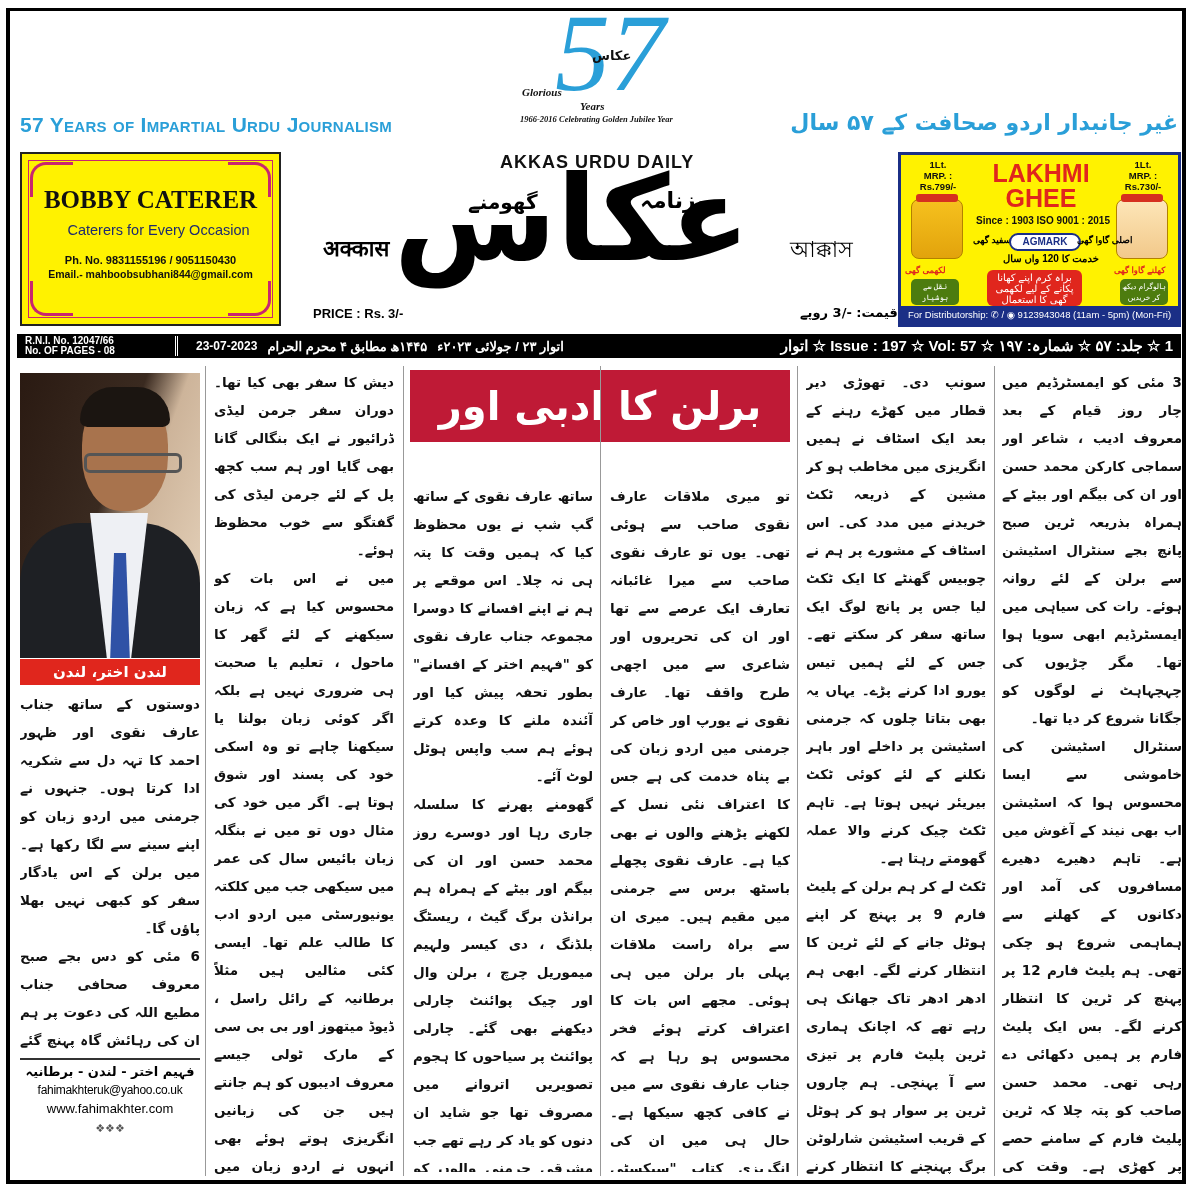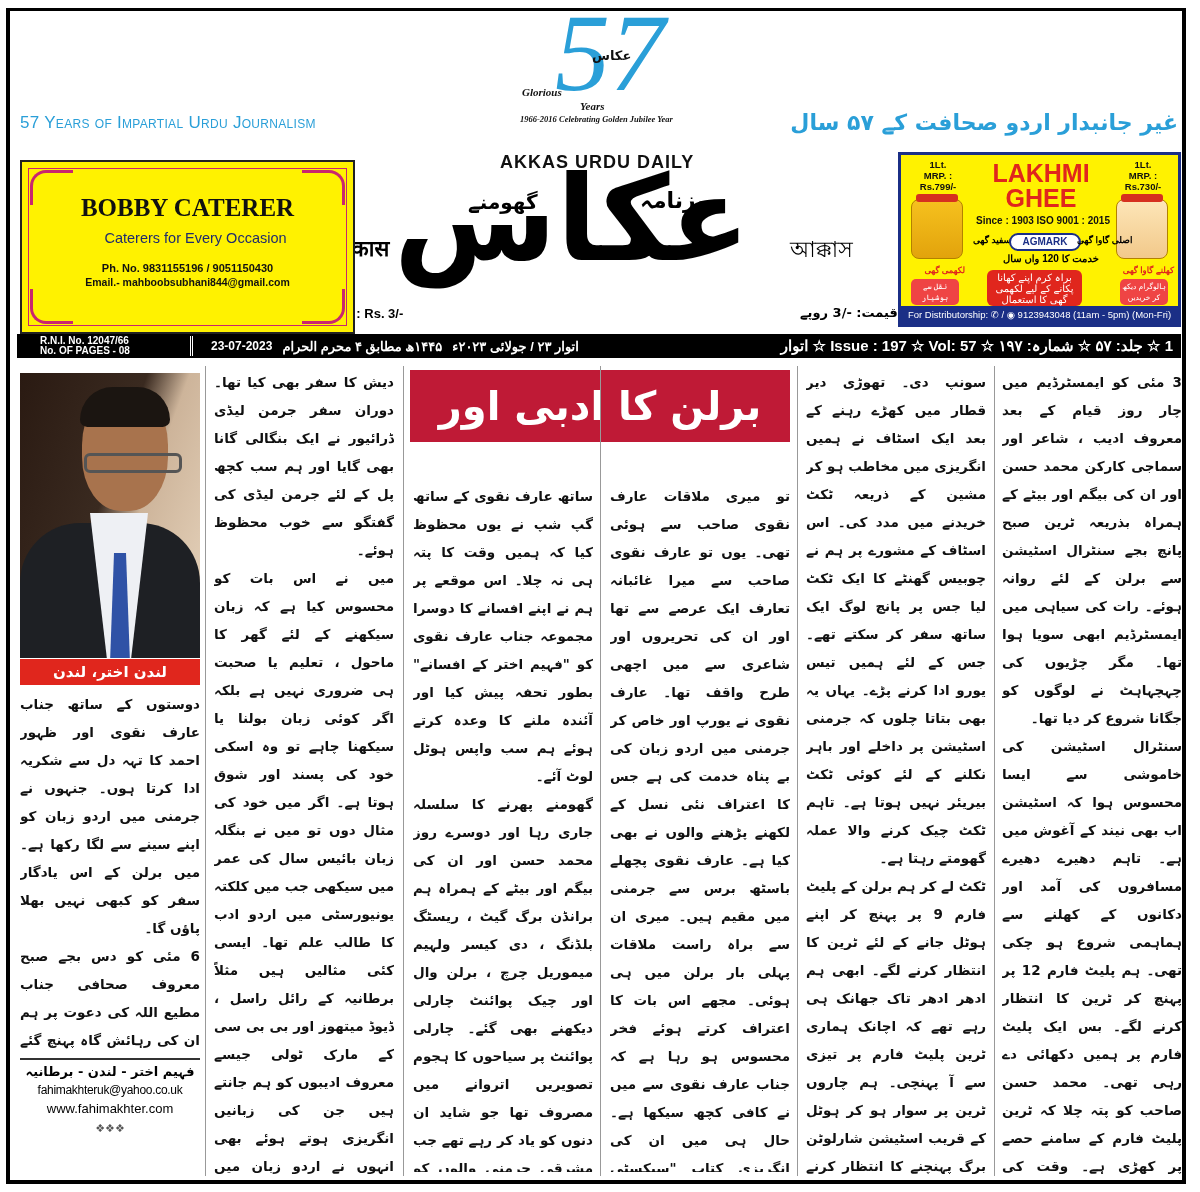--- a/index.html
+++ b/index.html
@@ -1,36 +1,36 @@
 <!DOCTYPE html>
 <html><head>
 <meta charset="utf-8">
 <style>
   html,body{margin:0;padding:0;background:#fff;}
   body{width:1200px;height:1192px;overflow:hidden;position:relative;font-family:"DejaVu Sans",sans-serif;}
   .frame{position:absolute;left:6px;top:8px;width:1180px;height:1176px;border-left:4px solid #000;border-top:3px solid #000;border-right:4px solid #000;border-bottom:4px solid #000;box-sizing:border-box;}
   
-  .tagline-en{position:absolute;left:20px;top:113px;font-family:"Liberation Sans",sans-serif;font-weight:normal;font-size:17px;color:#2a9fd8;letter-spacing:0.3px;font-variant:small-caps;}
+  .tagline-en{position:absolute;left:20px;top:113px;font-family:"Liberation Sans",sans-serif;font-weight:bold;font-size:21px;color:#2a9fd8;letter-spacing:0.3px;font-variant:small-caps;}
   .tagline-ur{position:absolute;right:22px;top:110px;font-family:"DejaVu Sans",sans-serif;font-weight:bold;font-size:22px;color:#2a9fd8;direction:rtl;}
   .logo57{position:absolute;left:520px;top:18px;width:170px;height:110px;}
   .logo57 .num{position:absolute;left:35px;top:-20px;font-family:"Liberation Serif",serif;font-style:italic;font-size:110px;color:#2a9fd8;line-height:1;}
   .logo57 .glor{position:absolute;left:2px;top:68px;font-family:"Liberation Serif",serif;font-style:italic;font-weight:bold;font-size:11px;color:#111;}
   .logo57 .yrs{position:absolute;left:60px;top:82px;font-family:"Liberation Serif",serif;font-style:italic;font-weight:bold;font-size:11px;color:#111;}
   .logo57 .sub{position:absolute;left:0;top:96px;font-family:"Liberation Serif",serif;font-style:italic;font-weight:bold;font-size:8.5px;color:#111;white-space:nowrap;}
   .logo57 .mini{position:absolute;left:72px;top:30px;font-size:13px;color:#111;direction:rtl;font-weight:bold;}
   .daily-en{position:absolute;left:500px;top:152px;font-family:"Liberation Sans",sans-serif;font-weight:bold;font-size:18px;letter-spacing:1px;color:#111;}
   .akkas-big{position:absolute;left:430px;top:160px;width:320px;text-align:center;font-family:"DejaVu Sans",sans-serif;font-weight:bold;font-size:118px;line-height:1;color:#000;direction:rtl;}
   .roznama{position:absolute;left:640px;top:188px;font-size:22px;font-weight:bold;direction:rtl;}
   .kolkata{position:absolute;left:468px;top:190px;font-size:20px;font-weight:bold;direction:rtl;}
   .hindi{position:absolute;left:323px;top:232px;font-size:22px;font-weight:bold;}
   .bengali{position:absolute;left:790px;top:232px;font-size:22px;}
   .price-en{position:absolute;left:313px;top:306px;font-family:"Liberation Sans",sans-serif;font-weight:bold;font-size:13px;}
   .price-ur{position:absolute;left:800px;top:305px;font-size:13px;font-weight:bold;direction:rtl;}
   
-  .ad-bobby{position:absolute;left:20px;top:160px;width:335px;height:174px;background:#fff200;border:2px solid #222;box-sizing:border-box;text-align:center;}
+  .ad-bobby{position:absolute;left:20px;top:152px;width:261px;height:174px;background:#fff200;border:2px solid #222;box-sizing:border-box;text-align:center;}
   .ad-bobby::before{content:"";position:absolute;left:6px;top:6px;right:6px;bottom:6px;border:1px solid #c9266f;}
   .ad-bobby .t1{margin-top:32px;font-family:"Liberation Serif",serif;font-weight:bold;font-size:25px;color:#111;}
   .ad-bobby .t2{margin-top:8px;font-family:"Liberation Sans",sans-serif;font-size:14.5px;color:#1f2b6e;padding-left:16px;}
   .ad-bobby .t3{margin-top:16px;font-family:"Liberation Sans",sans-serif;font-weight:bold;font-size:11px;color:#111;}
   .ad-bobby .t4{margin-top:2px;font-family:"Liberation Sans",sans-serif;font-weight:bold;font-size:10.5px;color:#111;}
   .orn{position:absolute;width:40px;height:32px;border-color:#c9266f;border-style:solid;border-width:0;}
   .orn.tl{left:8px;top:8px;border-left-width:3px;border-top-width:3px;border-radius:16px 0 0 0;}
   .orn.tr{right:8px;top:8px;border-right-width:3px;border-top-width:3px;border-radius:0 16px 0 0;}
   .orn.bl{left:8px;bottom:8px;border-left-width:3px;border-bottom-width:3px;border-radius:0 0 0 16px;}
   .orn.br{right:8px;bottom:8px;border-right-width:3px;border-bottom-width:3px;border-radius:0 0 16px 0;}
@@ -40,28 +40,28 @@
   .ad-ghee .brand{position:absolute;left:70px;top:6px;width:140px;text-align:center;font-weight:bold;font-size:25px;line-height:25px;color:#e0261d;}
   .ad-ghee .since{position:absolute;left:68px;top:60px;width:148px;text-align:center;font-weight:bold;font-size:10px;color:#111;}
   .ad-ghee .agmark{position:absolute;left:108px;top:78px;width:68px;height:14px;border:2px solid #1b2f86;border-radius:10px;background:#fff;text-align:center;font-weight:bold;font-size:10px;color:#1b2f86;line-height:14px;}
   .ad-ghee .ur1{position:absolute;left:176px;top:80px;font-size:9px;direction:rtl;font-weight:bold;}
   .ad-ghee .ur2{position:absolute;left:72px;top:80px;font-size:9px;direction:rtl;font-weight:bold;}
   .ad-ghee .ur3{position:absolute;left:102px;top:98px;font-size:10px;direction:rtl;font-weight:bold;}
   .ad-ghee .redbox{position:absolute;left:86px;top:115px;width:95px;height:36px;background:#e0261d;border-radius:6px;color:#fff;font-size:10px;text-align:center;direction:rtl;line-height:11px;padding-top:2px;box-sizing:border-box;}
   .ad-ghee .jar{position:absolute;top:50px;width:50px;height:58px;border-radius:8px;background:linear-gradient(#f6c11e,#e2a30c);border:1px solid #b38100;}
   .ad-ghee .jar::before{content:"";position:absolute;left:4px;top:-6px;width:42px;height:8px;background:#d6301f;border-radius:3px;}
   .ad-ghee .jar.l{left:10px}.ad-ghee .jar.r{right:10px;background:linear-gradient(#fde6b8,#f2c98a);}
-  .ad-ghee .lbl{position:absolute;top:110px;width:60px;text-align:right;font-size:8.5px;color:#e0261d;font-weight:bold;direction:rtl;}
+  .ad-ghee .lbl{position:absolute;top:110px;width:60px;text-align:left;font-size:8.5px;color:#e0261d;font-weight:bold;direction:rtl;}
   .ad-ghee .lbl.l{left:4px}.ad-ghee .lbl.r{right:4px}
-  .ad-ghee .bluebox{position:absolute;top:124px;width:48px;height:26px;background:#ef4444;border-radius:5px;color:#fff;font-size:7.5px;text-align:center;direction:rtl;line-height:11px;padding-top:2px;box-sizing:border-box;}
+  .ad-ghee .bluebox{position:absolute;top:124px;width:48px;height:26px;background:#4d7c0f;border-radius:5px;color:#fff;font-size:7.5px;text-align:center;direction:rtl;line-height:11px;padding-top:2px;box-sizing:border-box;}
   .ad-ghee .bluebox.l{left:10px}.ad-ghee .bluebox.r{right:10px}
   .ad-ghee .dist{position:absolute;left:0;right:0;bottom:0;height:18px;background:#1b2f86;color:#fff;font-size:9.5px;line-height:18px;text-align:center;}
   
   .infobar{position:absolute;left:17px;top:334px;width:1164px;height:24px;background:#000;color:#fff;display:flex;align-items:center;font-family:"Liberation Sans",sans-serif;font-weight:bold;}
-  .infobar .rni{font-size:10px;line-height:10px;padding-left:23px;width:150px;border-right:3px double #fff;}
+  .infobar .rni{font-size:10px;line-height:10px;padding-left:8px;width:150px;border-right:3px double #fff;}
   .infobar .date{font-size:12px;padding-left:18px;}
   .infobar .hijri{font-size:13px;direction:rtl;padding-left:10px;}
   .infobar .issue{font-size:15px;margin-left:auto;padding-right:8px;direction:rtl;white-space:nowrap;}
   
   .col{position:absolute;top:368px;width:180px;direction:rtl;font-family:"DejaVu Sans",sans-serif;font-weight:bold;font-size:13.5px;line-height:28px;color:#111;text-align:justify;overflow:hidden;}
   .col p{margin:0;}
   .rule{position:absolute;top:366px;width:0;border-left:1px solid #999;height:810px;}
   .photo{position:absolute;left:20px;top:373px;width:180px;height:285px;background:linear-gradient(110deg,#2a1a12 0%,#3a2a20 45%,#cdb49a 60%,#e8d6bf 100%);overflow:hidden;}
   .photo .head{position:absolute;left:62px;top:18px;width:86px;height:120px;background:#a8734d;border-radius:45% 45% 45% 45%;}
   .photo .hair{position:absolute;left:60px;top:14px;width:90px;height:40px;background:#1b1511;border-radius:45px 45px 10px 10px;}

